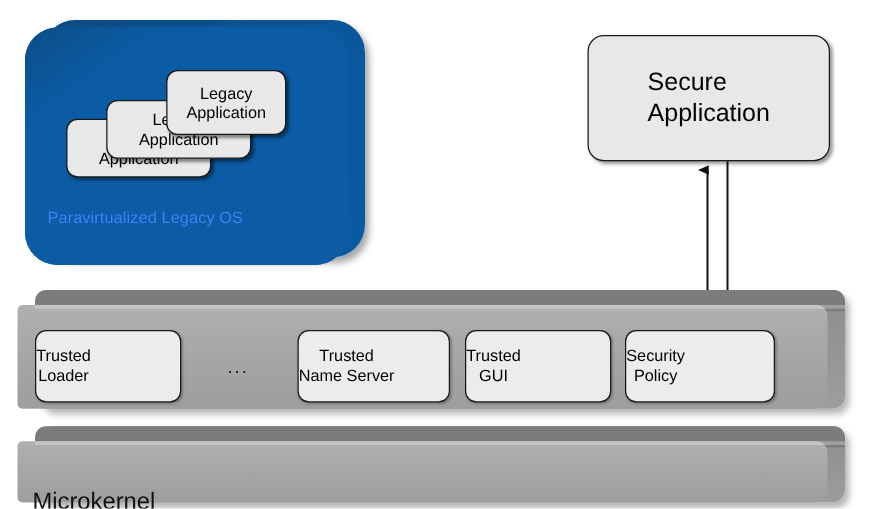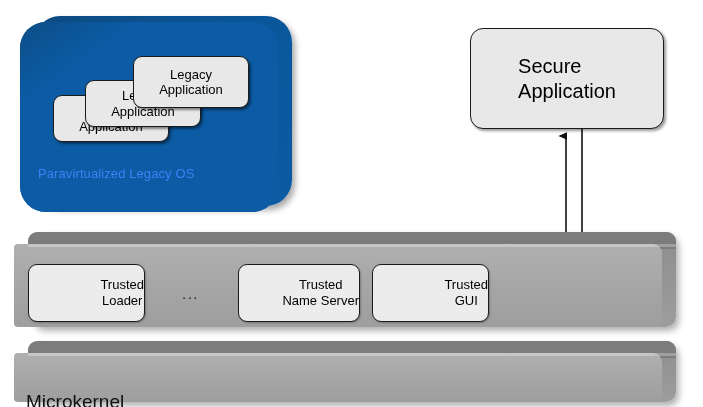--- a/index.html
+++ b/index.html
@@ -75,21 +75,21 @@
     line-height: 1.18;
     text-align: center;
     display: flex;
     align-items: center;
     justify-content: center;
     box-sizing: border-box;
   }
   .appcard span { display: block; white-space: pre-line; }
   .app-1 { left: 33px;  top: 79px; width: 116px; height: 47px; }
   .app-2 { left: 65px;  top: 64px; width: 116px; height: 47px; }
-  .app-3 { left: 113px; top: 40px; width: 116px; height: 52px; }
+  .app-3 { left: 113px; top: 40px; width: 96px; height: 52px; }
 
   
   .secure-app {
     position: absolute;
     left: 470px;
     top: 28px;
     width: 194px;
     height: 101px;
     background: #e8e8e8;
     border: 1.6px solid #1a1a1a;
@@ -164,21 +164,21 @@
   }
 
   
   .svc {
     position: absolute;
     background: #ececec;
     border: 1.5px solid #1a1a1a;
     border-radius: 9px;
     display: flex;
     align-items: center;
-    justify-content: flex-end;
+    justify-content: flex-start;
     text-align: center;
     font-size: 13px;
     line-height: 1.2;
     color: #000000;
     box-sizing: border-box;
     box-shadow: 1px 1px 2px rgba(0,0,0,0.25);
   }
   .svc span { display: block; white-space: pre-line; }
   .svc-0 { left: 28px;  top: 264px; width: 117px; height: 58px; }
   .svc-1 { left: 238px; top: 264px; width: 122px; height: 58px; }
@@ -253,20 +253,24 @@
   </div>
   <div class="ellipsis">...</div>
   <div class="svc svc-1">
     <span>Trusted
 Name Server</span>
   </div>
   <div class="svc svc-2">
     <span>Trusted
 GUI</span>
   </div>
+  <div class="svc svc-3">
+    <span>Security
+Policy</span>
+  </div>
 
   <div class="slab" id="kernel-slab">
     <div class="slab-side"></div>
     <div class="slab-top"></div>
     <div class="slab-face"></div>
     <div class="slab-bevel"></div>
   </div>
   <div class="kernel-label">Microkernel</div>
 
 </div>

